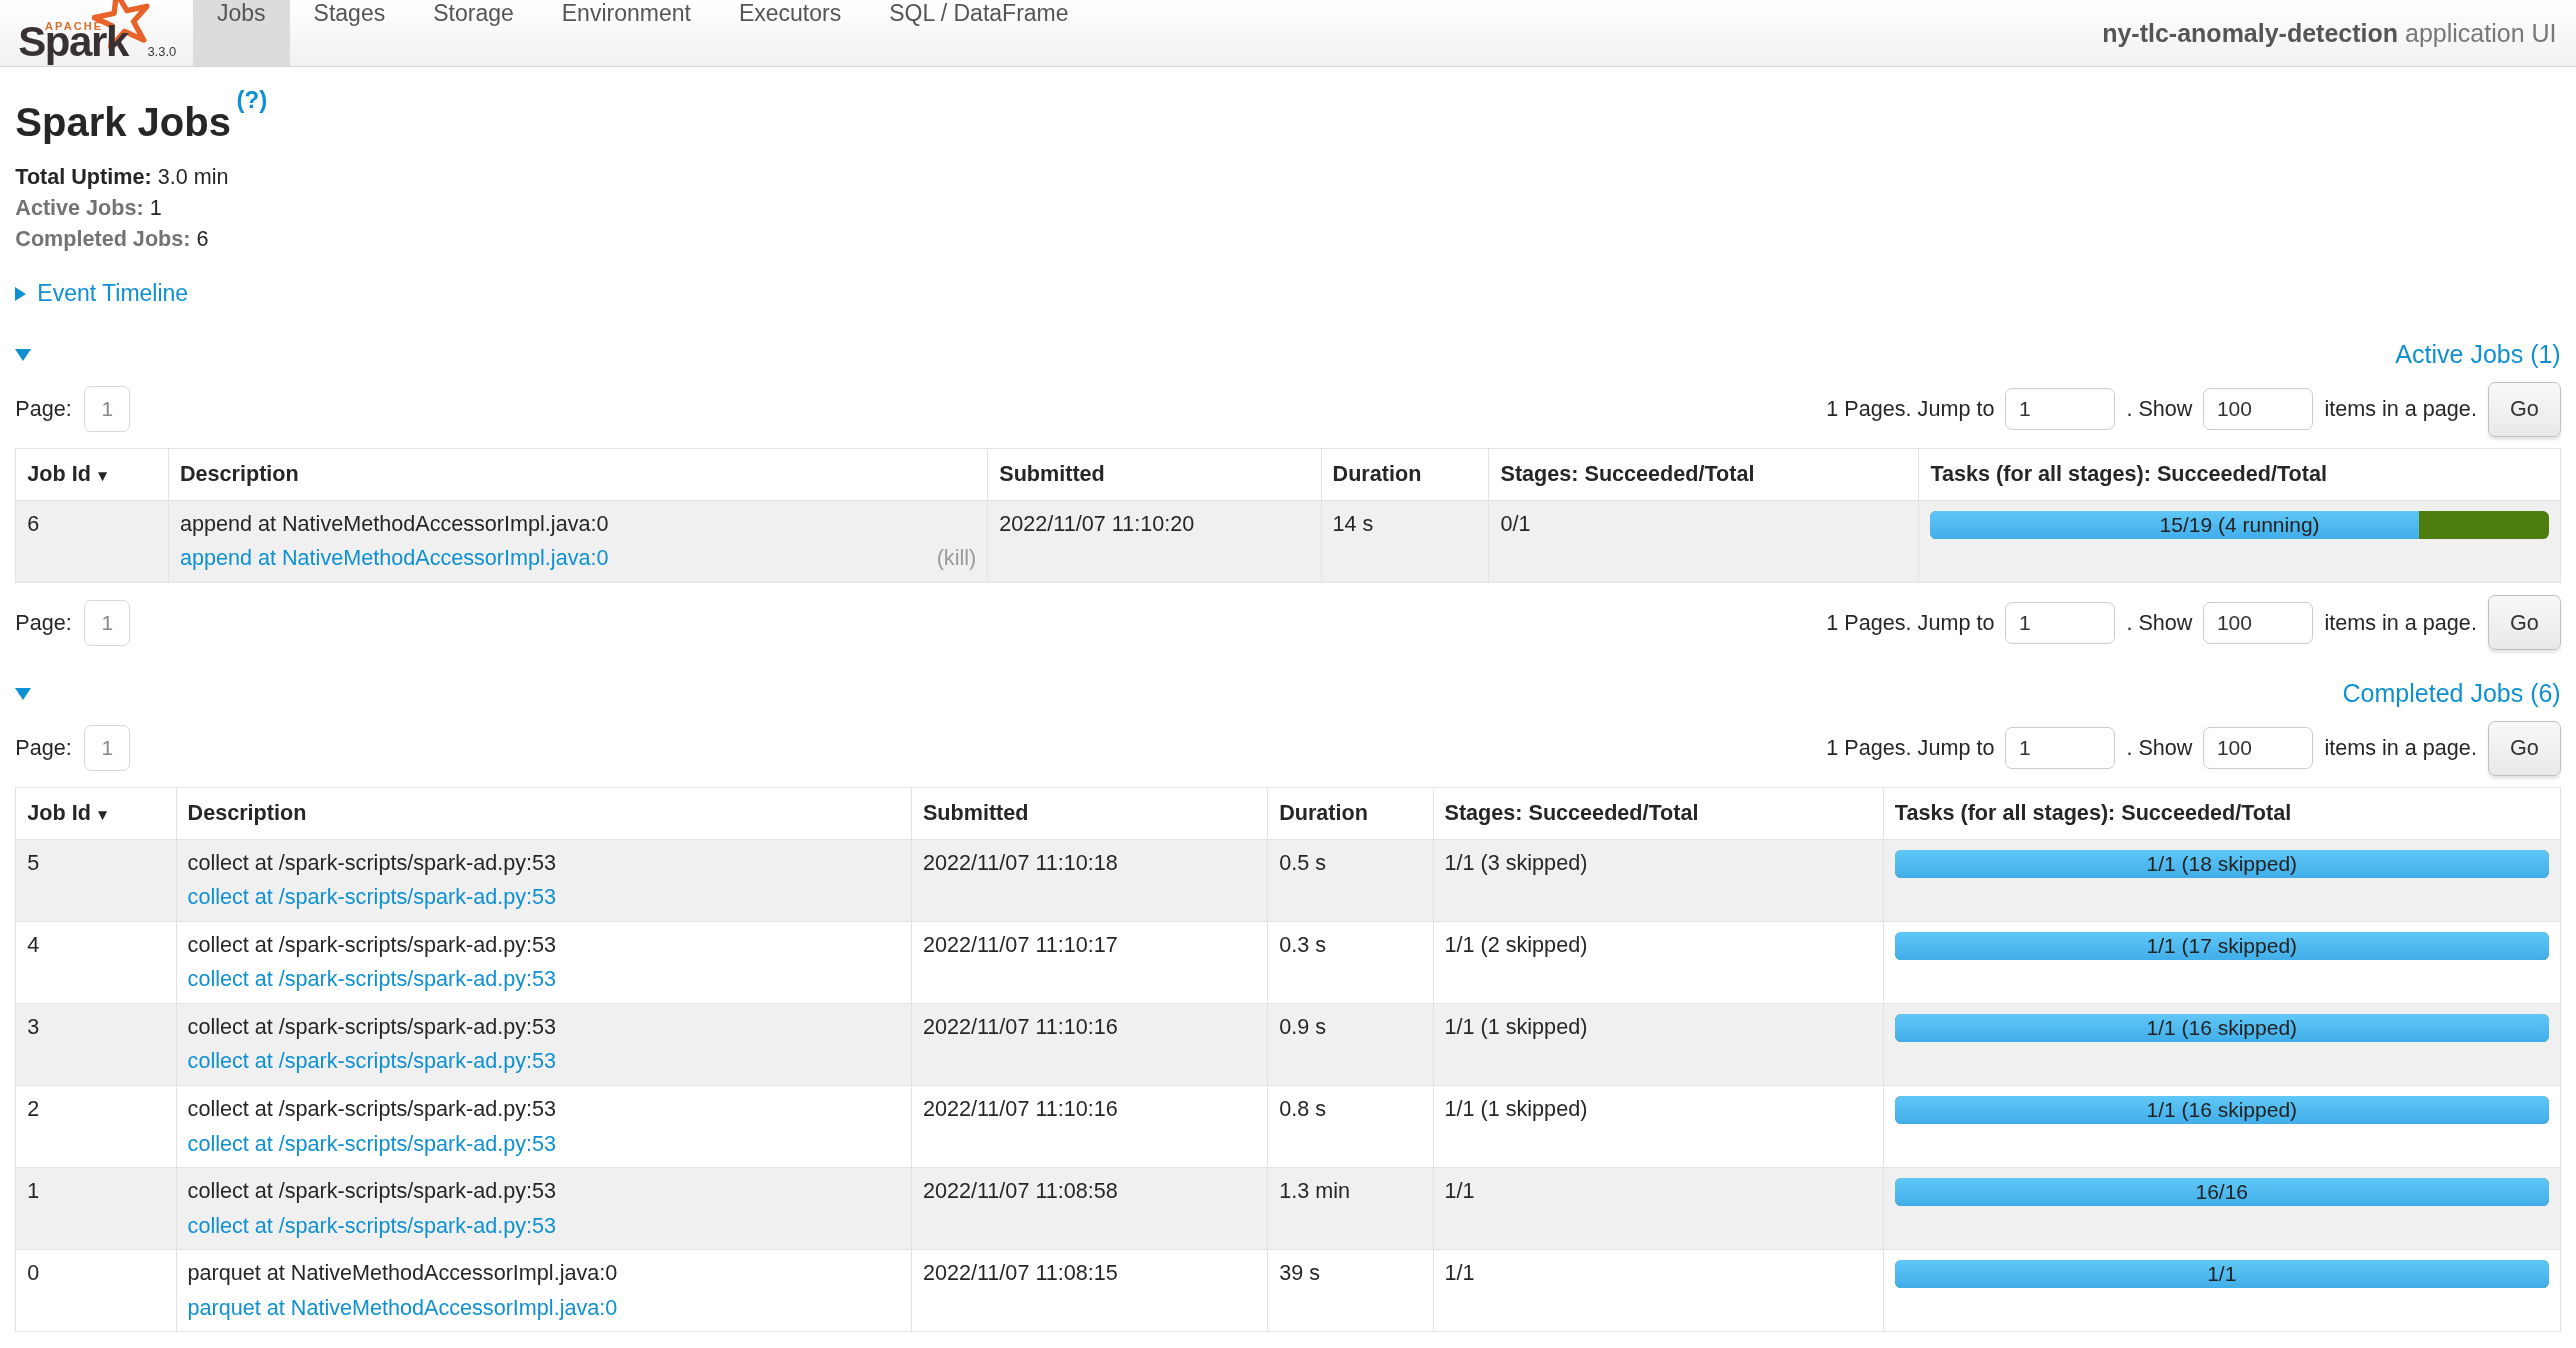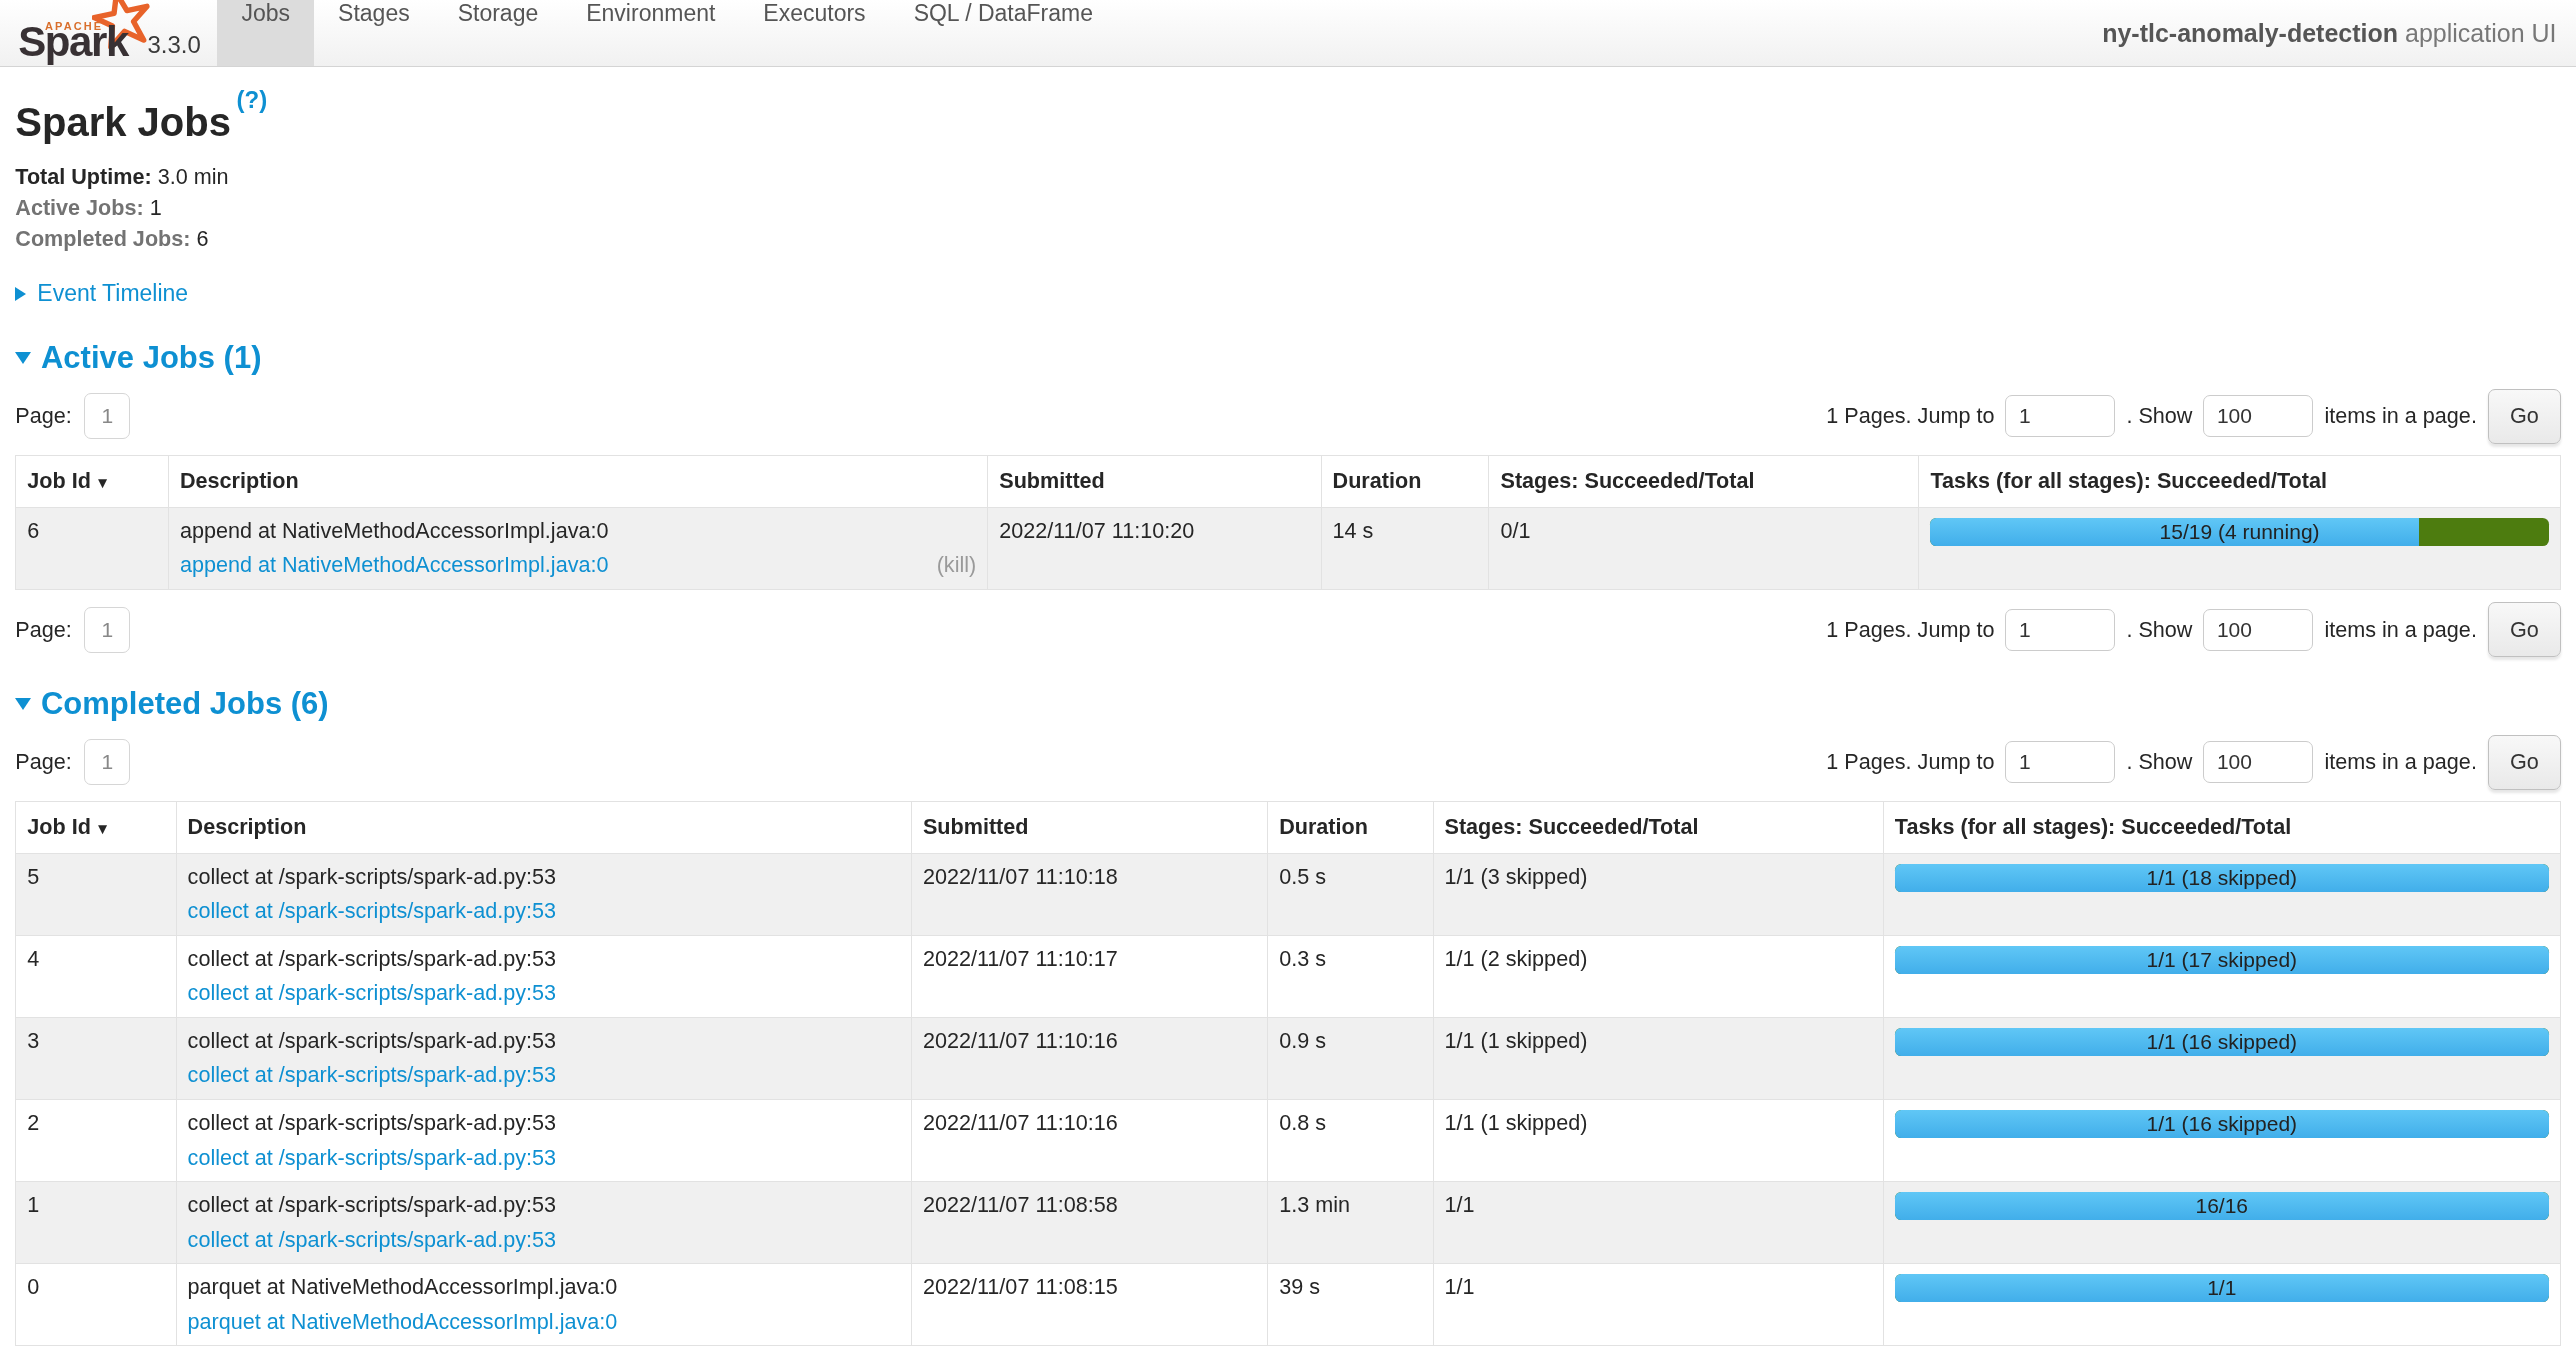--- a/index.html
+++ b/index.html
@@ -11,40 +11,40 @@
   .navbar{height:66px;display:flex;align-items:stretch;
     background:linear-gradient(#ffffff,#f1f1f1);
     border-bottom:1.4px solid #d4d4d4;}
   .logo{display:flex;align-items:flex-end;padding:0 7px 0 14px;}
   .logo-inner{position:relative;width:132px;height:66px;}
   .logo-apache{position:absolute;left:31px;top:19.5px;font-size:11px;font-weight:bold;
     color:#d96f2c;letter-spacing:2.1px;}
   .logo-name{position:absolute;left:4.2px;top:18px;font-size:42px;font-weight:bold;
     color:#383134;letter-spacing:-1.4px;}
   .logo-star{position:absolute;right:-5.6px;top:-11px;}
-  .logo-version{font-size:24px;color:#3a3a3a;margin:0 9.7px 7px 1.4px;text-align:center;}
+  .logo-version{font-size:13px;color:#3a3a3a;margin:0 9.7px 7px 1.4px;text-align:center;}
   .nav-tabs{display:flex;align-items:stretch;}
   .tab{display:flex;align-items:flex-start;padding:0 24px;font-size:23px;color:#555;cursor:pointer;}
   .tab.active{background:#dcdcdc;}
   .app-title{margin-left:auto;align-self:center;padding-right:19.5px;font-size:25px;color:#777;}
   .app-title strong{color:#555;}
   
   .content{padding:0 15.3px;}
   .page-title{font-size:40px;font-weight:bold;color:#262626;margin:33px 0 15.3px;}
   .page-title sup{font-size:24px;position:relative;top:-14px;margin-left:5.6px;}
   a,.link{color:#0e90d2;text-decoration:none;cursor:pointer;}
   .summary{list-style:none;margin:0 0 22px;padding:0;}
   .summary li{font-size:21.6px;line-height:31px;}
   .summary .link-label{color:#737373;}
   .timeline-toggle{display:flex;align-items:center;font-size:23px;color:#0e90d2;
     margin:26.4px 0 33px;cursor:pointer;}
   .tri-right{width:0;height:0;border-top:7.7px solid transparent;
     border-bottom:7.7px solid transparent;border-left:11px solid #0e90d2;margin-right:11px;}
-  .section-title{display:flex;align-items:center;font-size:31px;font-weight:bold;
-    color:#0e90d2;margin:29px 0 7px;cursor:pointer;}
+  .section-title{display:flex;align-items:center;font-size:25px;font-weight:normal;
+    color:#0e90d2;margin:29px 0 7px;cursor:pointer;justify-content:space-between;}
   .tri-down{width:0;height:0;border-left:8.3px solid transparent;
     border-right:8.3px solid transparent;border-top:12px solid #0e90d2;margin-right:9.7px;}
   
   .pager{display:flex;align-items:center;margin:12.5px 0 11px;font-size:21.6px;}
   .pager-left{display:flex;align-items:center;gap:12.5px;}
   .page-box{width:40px;height:42px;text-align:center;color:#888;font-size:21px;
     border:1.4px solid #d6d6d6;border-radius:7px;background:#fff;
     font-family:"Liberation Sans", sans-serif;}
   .pager-right{margin-left:auto;display:flex;align-items:center;gap:11px;}
   .jump-box{width:83px;height:40px;padding:0 12.5px;color:#333;font-size:21px;

